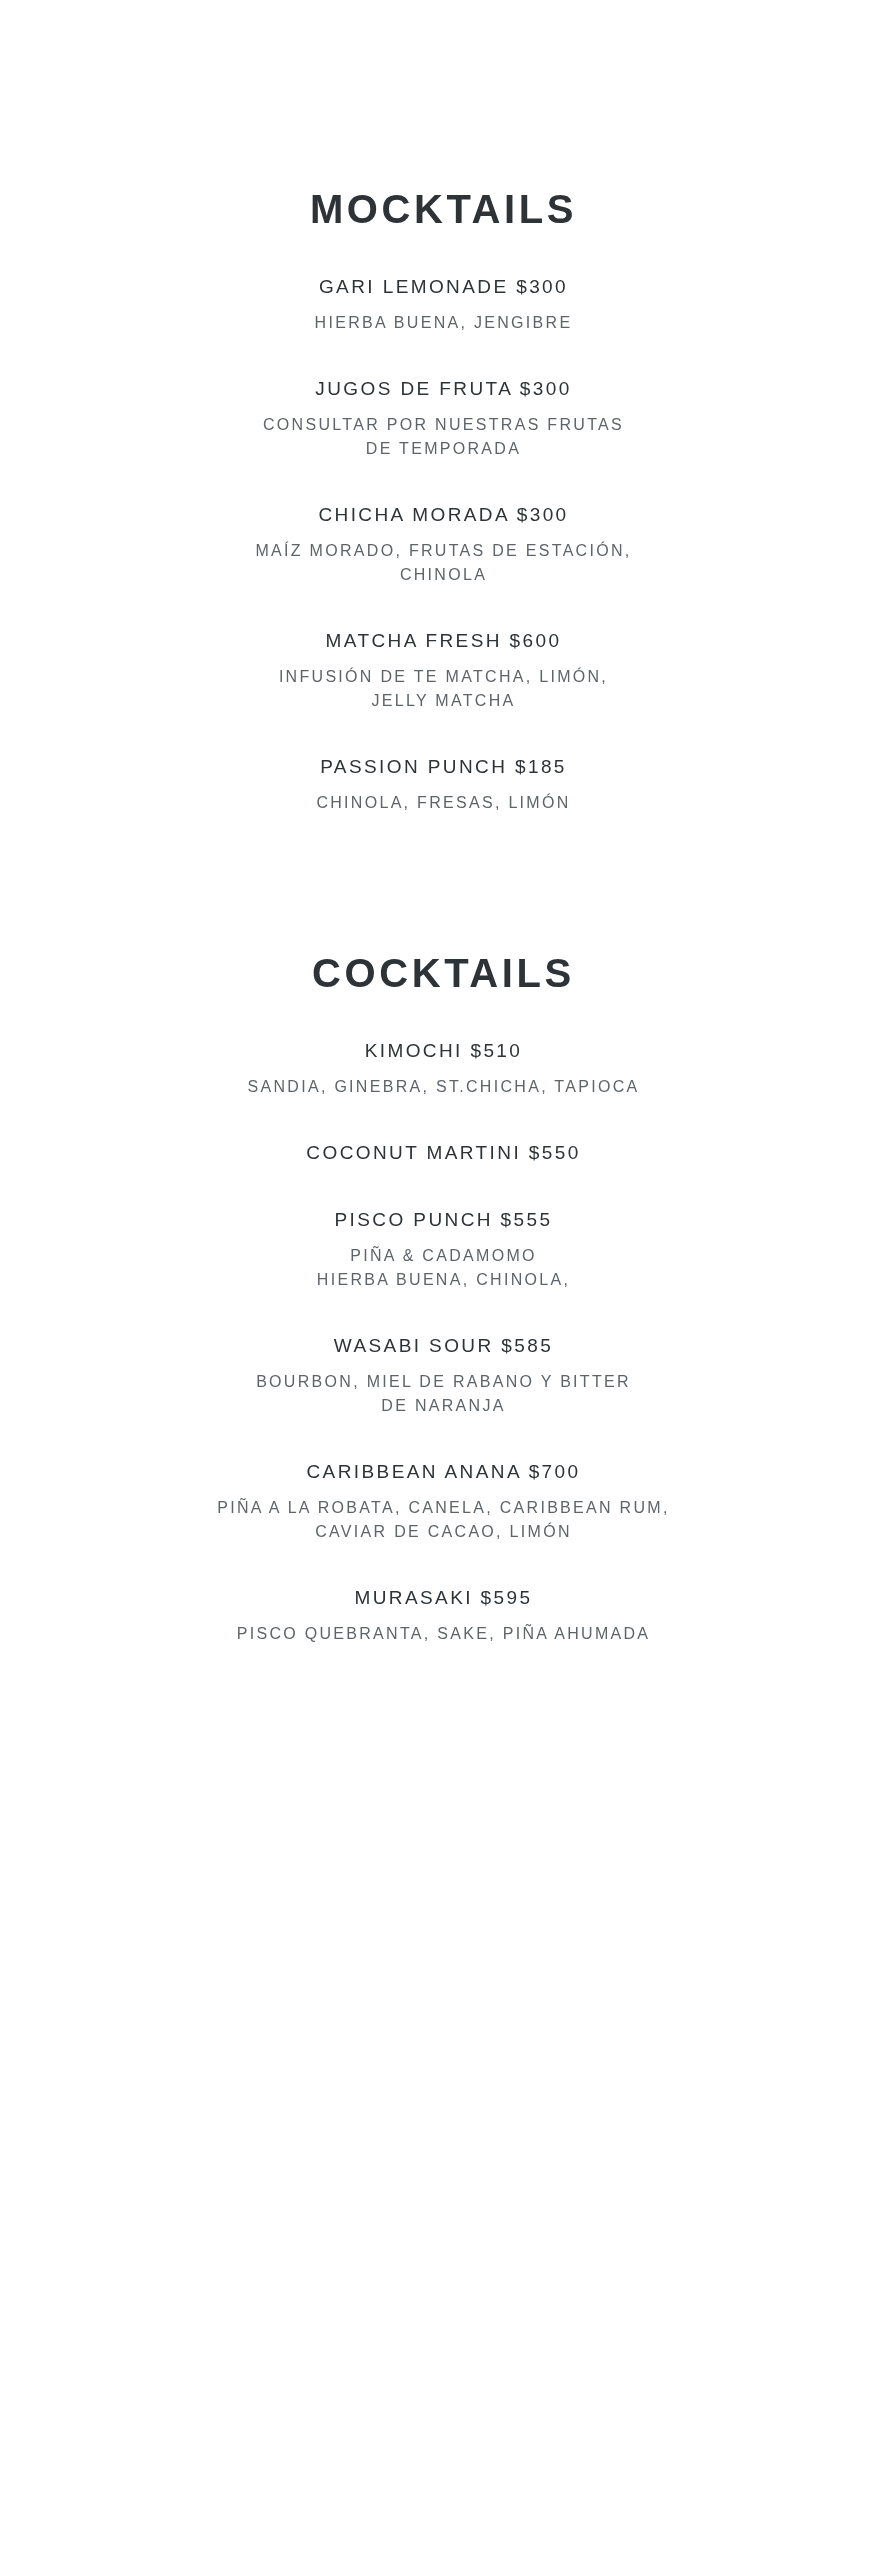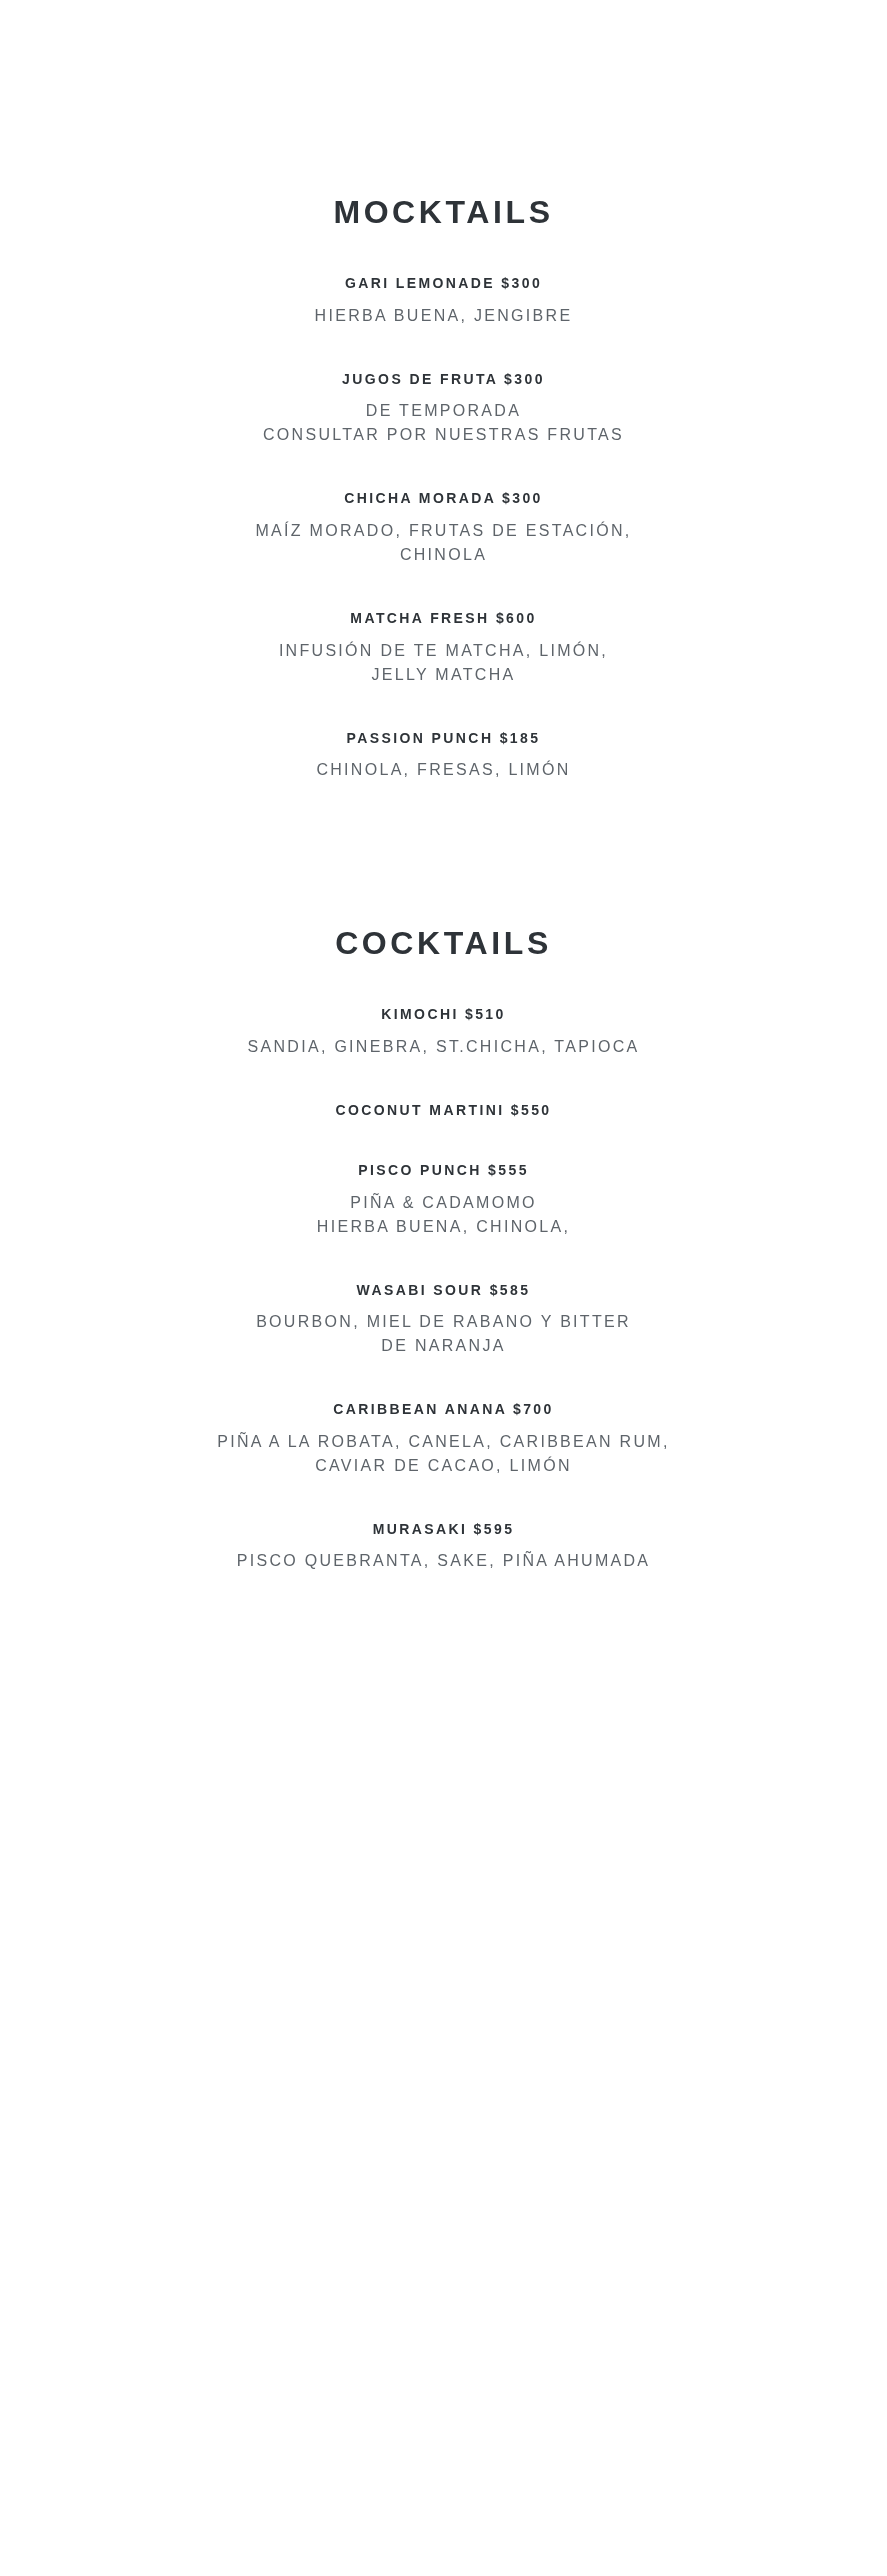--- a/index.html
+++ b/index.html
@@ -17,46 +17,46 @@
   .menu {
     width: 887px;
     box-sizing: border-box;
     padding: 0 100px;
   }
   .section {
     width: 100%;
   }
   .section-title {
     text-align: center;
-    font-size: 32px;
+    font-size: 40px;
     font-weight: 700;
     letter-spacing: 3.6px;
     color: #2e3338;
-    margin: 8px;
+    margin: 0;
     line-height: 1.1;
   }
   .section-mocktails {
     padding-top: 187px;
   }
   .section-cocktails {
     padding-top: 136px;
   }
   .items {
     margin-top: 44px;
   }
   .item {
     text-align: center;
     margin-bottom: 42px;
   }
   .item:last-child {
     margin-bottom: 0;
   }
   .item-name {
-    font-size: 14px;
-    font-weight: 700;
+    font-size: 19px;
+    font-weight: 400;
     letter-spacing: 2.4px;
     color: #2e3338;
     line-height: 1.3;
     margin: 0 0 11.4px 0;
   }
   .item-desc {
     font-size: 16px;
     font-weight: 400;
     letter-spacing: 2.3px;
     color: #5e646a;
@@ -80,22 +80,22 @@
       <div class="item">
         <div class="item-name">GARI LEMONADE $300</div>
         <div class="item-desc">
           <span class="desc-line">HIERBA BUENA, JENGIBRE</span>
         </div>
       </div>
 
       <div class="item">
         <div class="item-name">JUGOS DE FRUTA $300</div>
         <div class="item-desc">
+          <span class="desc-line">CONSULTAR POR NUESTRAS FRUTAS</span>
           <span class="desc-line">DE TEMPORADA</span>
-          <span class="desc-line">CONSULTAR POR NUESTRAS FRUTAS</span>
         </div>
       </div>
 
       <div class="item">
         <div class="item-name">CHICHA MORADA $300</div>
         <div class="item-desc">
           <span class="desc-line">MAÍZ MORADO, FRUTAS DE ESTACIÓN,</span>
           <span class="desc-line">CHINOLA</span>
         </div>
       </div>

